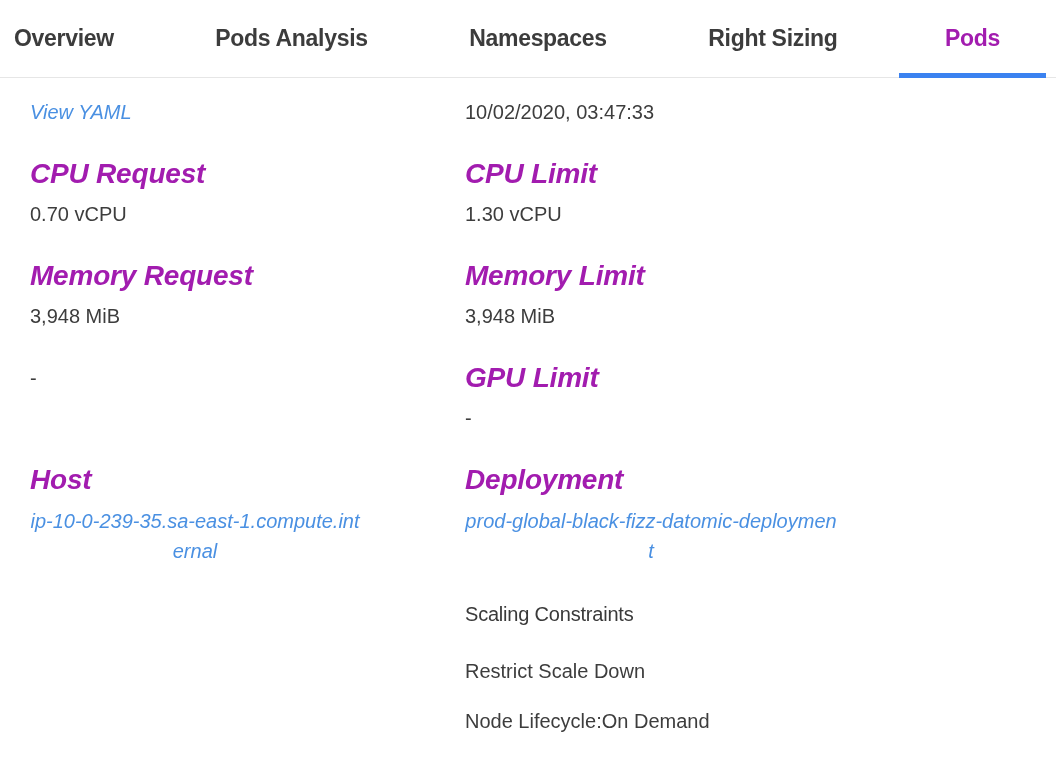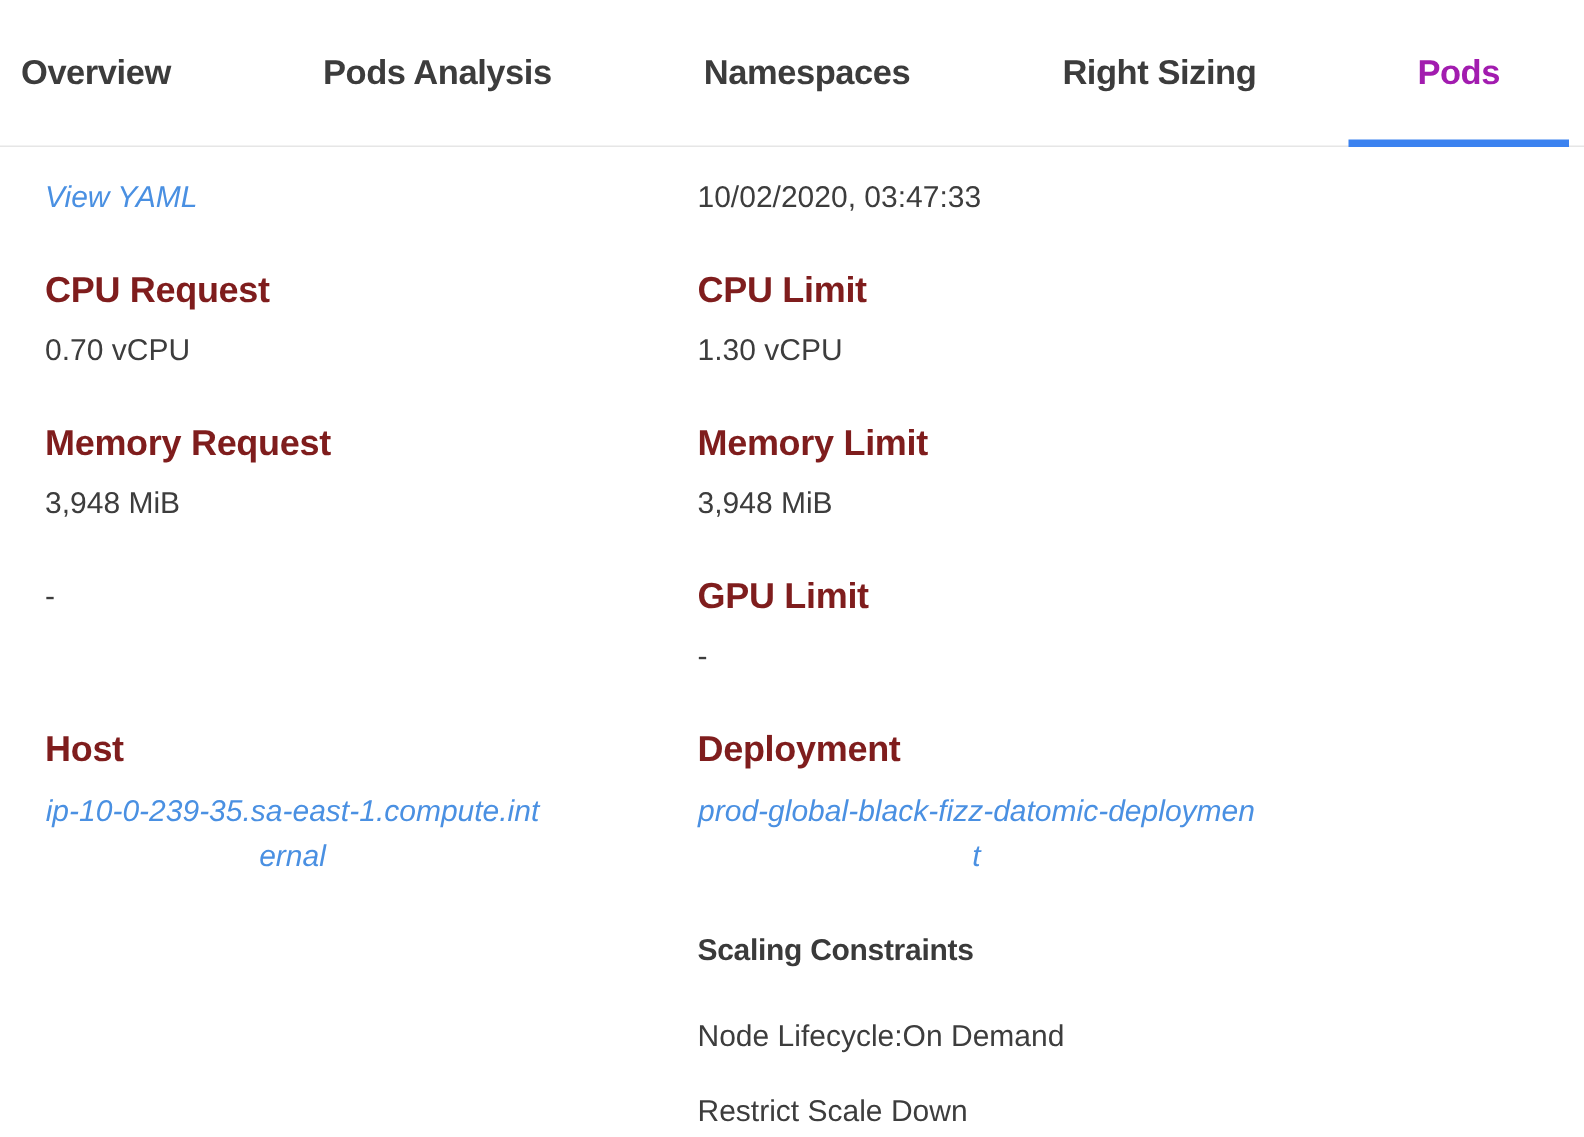--- a/index.html
+++ b/index.html
@@ -9,21 +9,21 @@
     font-family: "Liberation Sans", sans-serif;
     color: #3d3d3d;
     overflow: hidden;
   }
 
   
   .tabbar {
     display: flex;
     justify-content: space-between;
     align-items: stretch;
-    height: 98px;
+    height: 78px;
     border-bottom: 1px solid #e6e6e6;
     padding-right: 10px;
     background: #fff;
   }
   .tab {
     display: flex;
     align-items: center;
     padding: 0 40px;
     font-size: 23px;
     font-weight: 700;
@@ -52,26 +52,27 @@
     align-items: start;
   }
   .cell { margin-bottom: 34px; }
 
   .plain-text {
     font-size: 20px;
     line-height: 28px;
     color: #3d3d3d;
   }
   .field-label {
-    font-size: 24px;
+    font-size: 28px;
     line-height: 28px;
     font-weight: 700;
-    color: #7f1d1d;
+    color: #a21caf;
     margin-bottom: 12px;
     letter-spacing: -0.2px;
+    font-style: italic;
   }
   .field-value {
     font-size: 20px;
     line-height: 28px;
     color: #3d3d3d;
   }
   a.link {
     color: #4a90e2;
     text-decoration: none;
     font-size: 20px;
@@ -85,21 +86,21 @@
     line-height: 30px;
     word-break: break-all;
     text-align: center;
   }
   .host-link { max-width: 330px; }
   .deploy-link { max-width: 372px; }
 
   .scaling-heading {
     font-size: 20px;
     line-height: 28px;
-    font-weight: 700;
+    font-weight: 400;
     color: #3a3a3a;
     margin-bottom: 29px;
     letter-spacing: -0.2px;
   }
   .scaling-item {
     font-size: 20px;
     line-height: 28px;
     color: #3d3d3d;
     margin-bottom: 22px;
   }
@@ -156,18 +157,18 @@
       <a class="link link-wrap host-link">ip-10-0-239-35.sa-east-1.compute.internal</a>
     </div>
     <div class="cell">
       <div class="field-label">Deployment</div>
       <a class="link link-wrap deploy-link">prod-global-black-fizz-datomic-deployment</a>
     </div>
 
     <div class="cell"></div>
     <div class="cell">
       <div class="scaling-heading">Scaling Constraints</div>
+      <div class="scaling-item">Restrict Scale Down</div>
       <div class="scaling-item">Node Lifecycle:On Demand</div>
-      <div class="scaling-item">Restrict Scale Down</div>
     </div>
 
   </div>
 </div>
 
 </body></html>

